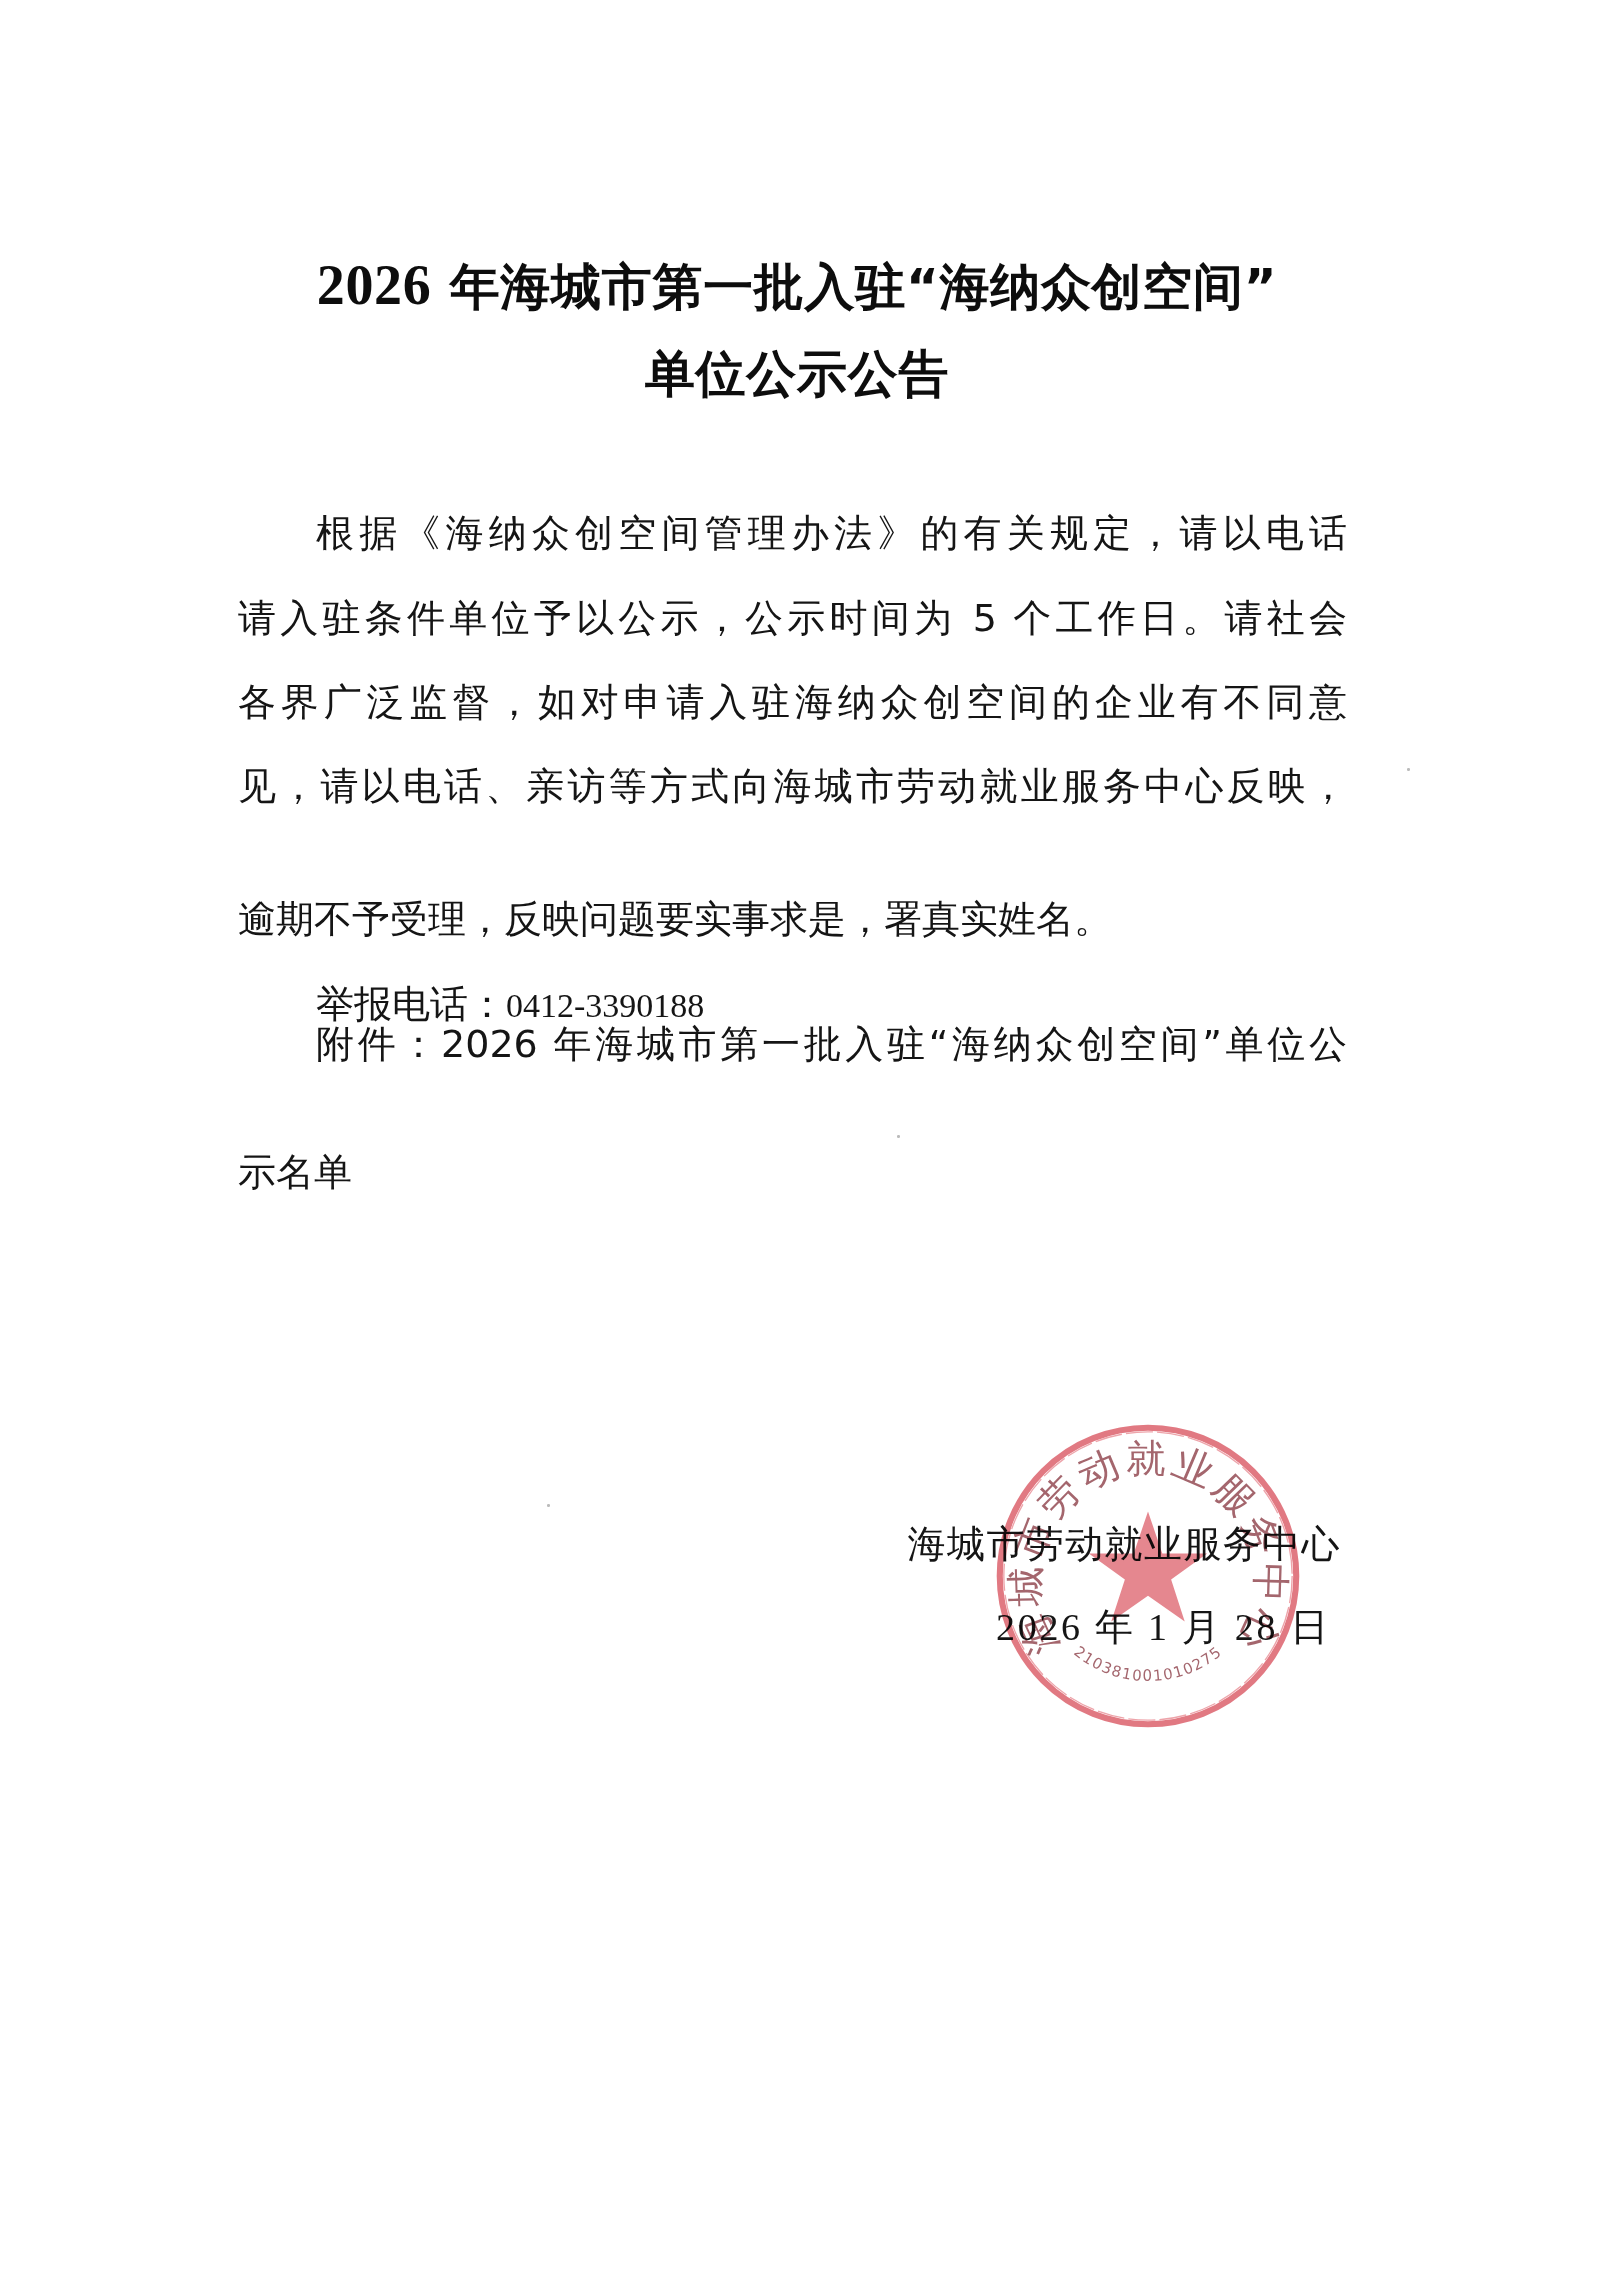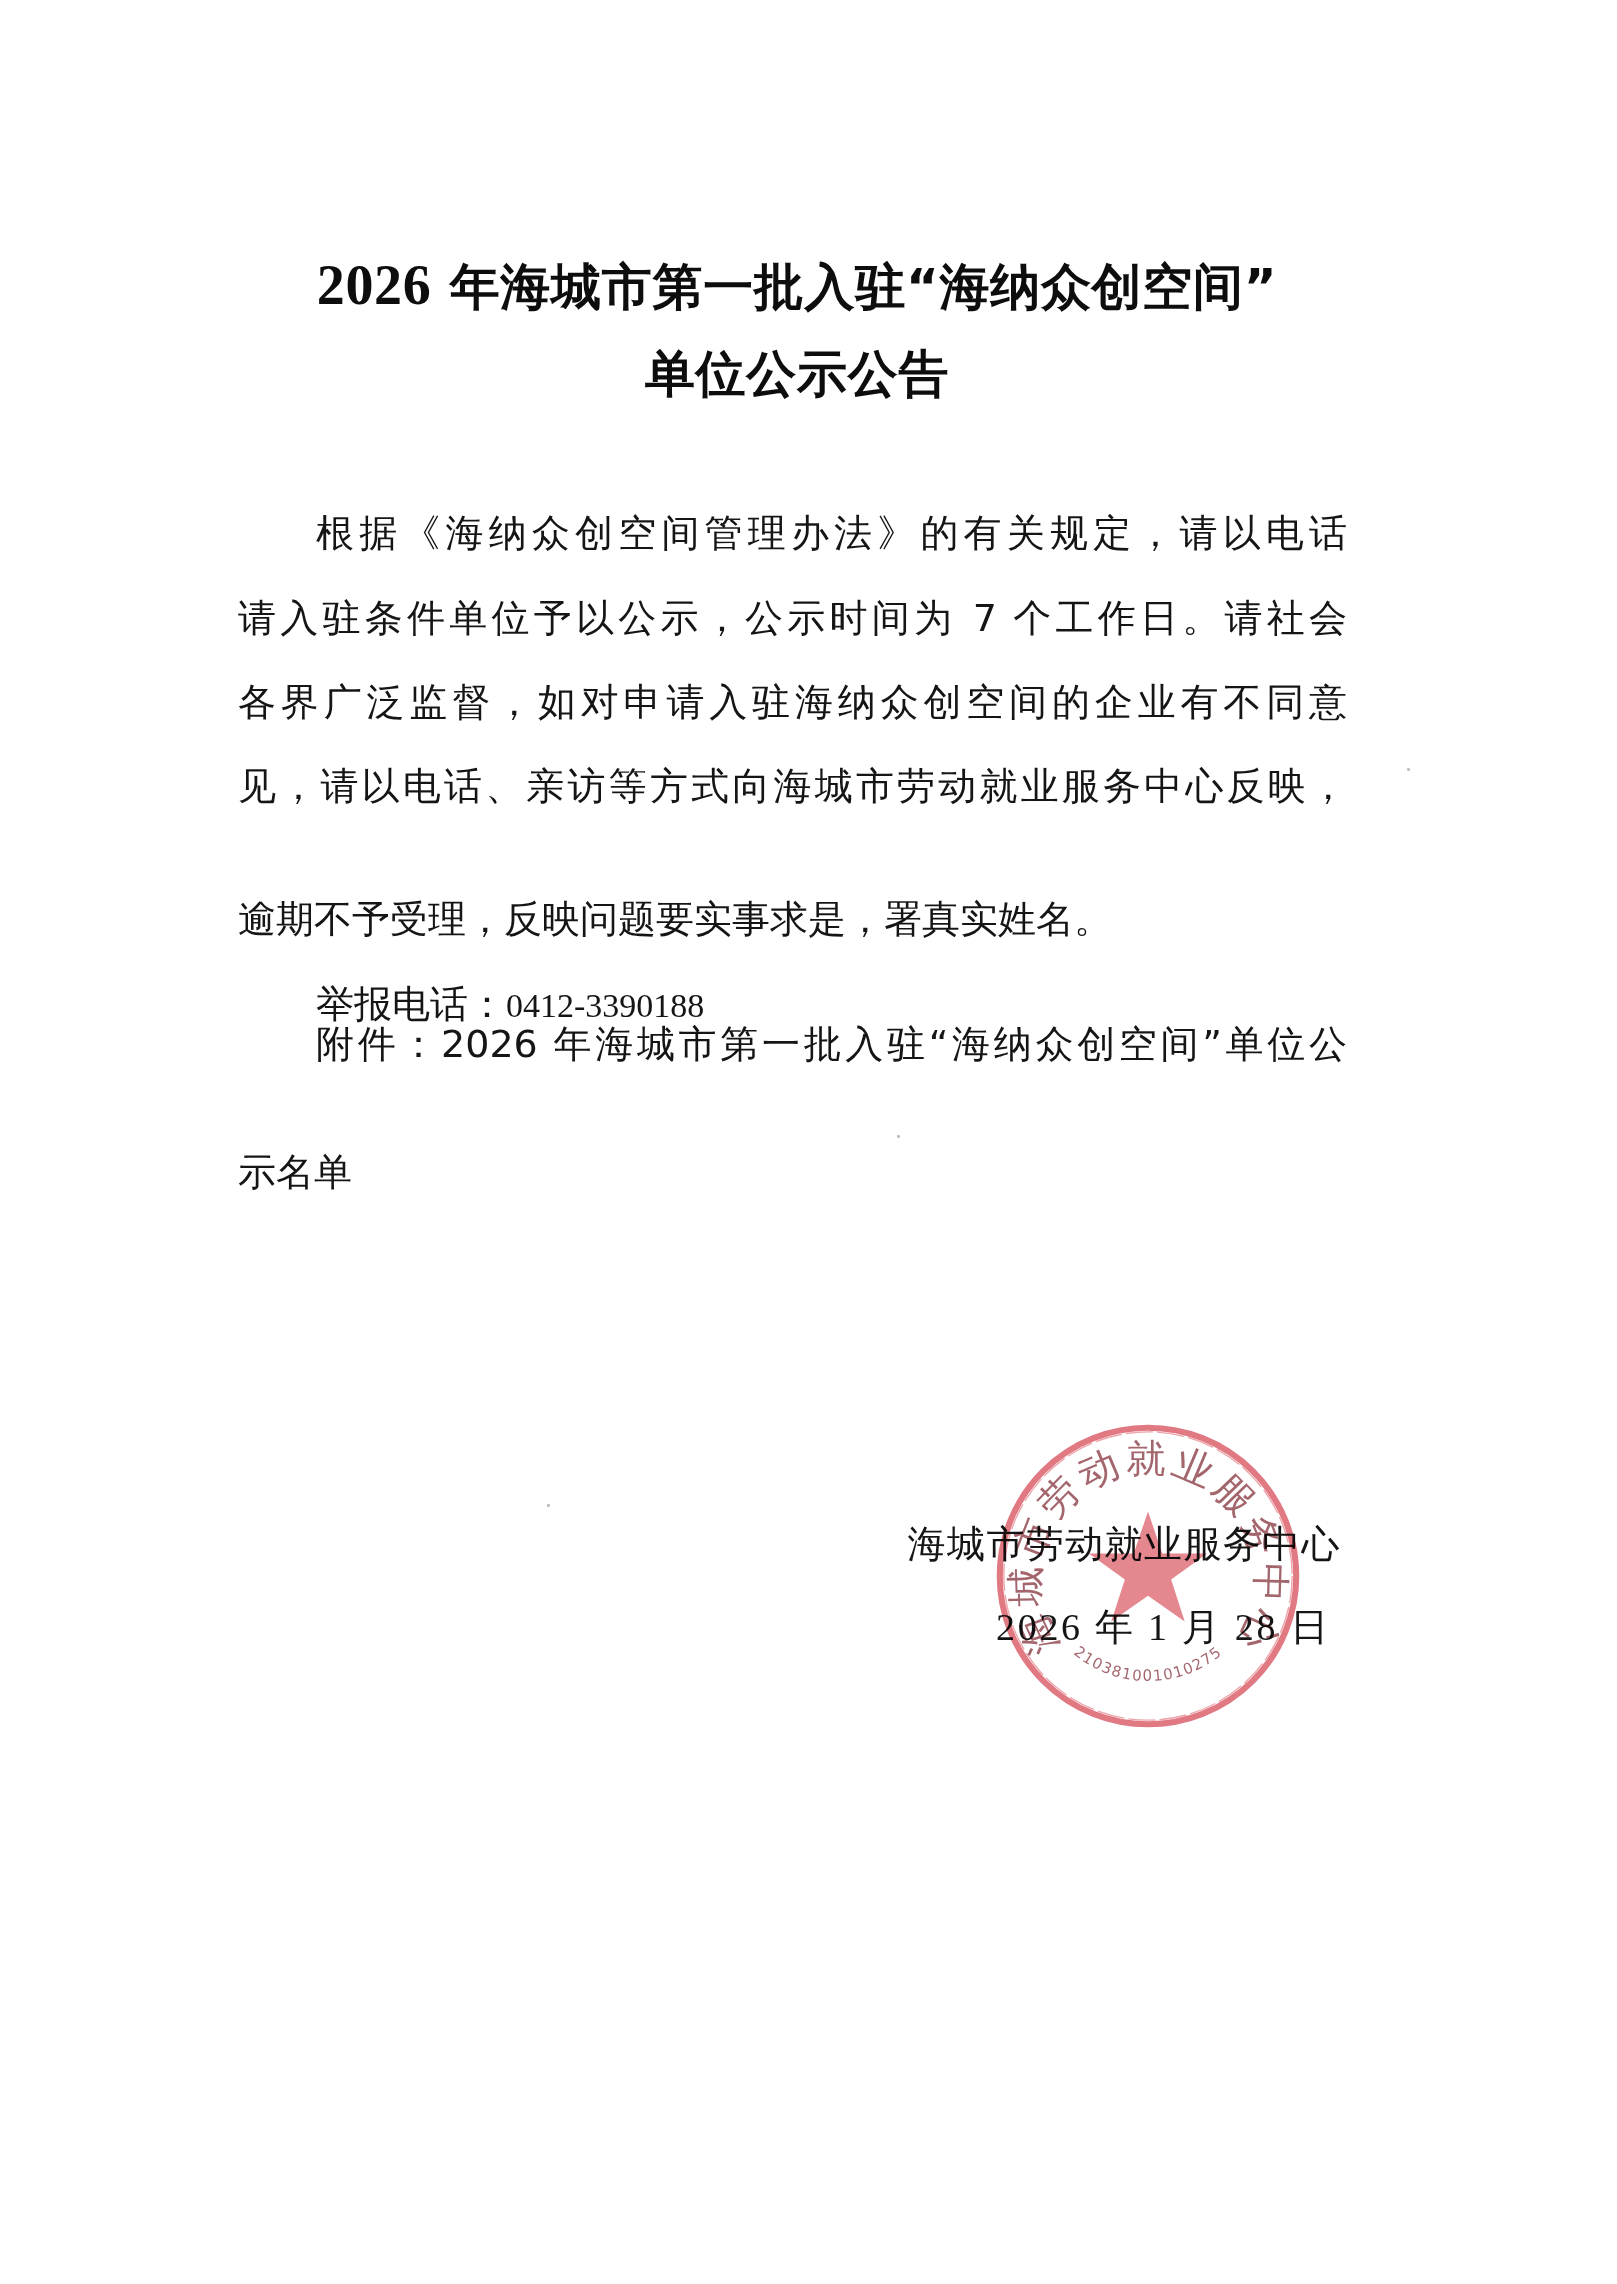--- a/index.html
+++ b/index.html
@@ -98,21 +98,21 @@
 
 <div class="page">
 
   <div class="title title-line1">
     <span class="num">2026</span>
     <span>年海城市第一批入驻“海纳众创空间”</span>
   </div>
   <div class="title title-line2">单位公示公告</div>
 
   <div class="body-line indent" style="top:506px;">根据《海纳众创空间管理办法》的有关规定，请以电话</div>
-  <div class="body-line" style="top:591px;">请入驻条件单位予以公示，公示时间为 7 个工作日。请社会</div>
+  <div class="body-line" style="top:591px;">请入驻条件单位予以公示，公示时间为 5 个工作日。请社会</div>
   <div class="body-line" style="top:675px;">各界广泛监督，如对申请入驻海纳众创空间的企业有不同意</div>
   <div class="body-line" style="top:759px;">见，请以电话、亲访等方式向海城市劳动就业服务中心反映，</div>
   <div class="body-line last" style="top:844px;">逾期不予受理，反映问题要实事求是，署真实姓名。</div>
 
   <div class="body-line indent last" style="top:929px;">
     <span>举报电话：</span><span class="latin">0412-3390188</span>
   </div>
 
   <div class="body-line indent" style="top:1017px;">
     <span>附件：</span><span>2026 年海城市第一批入驻“海纳众创空间”单位公</span>

